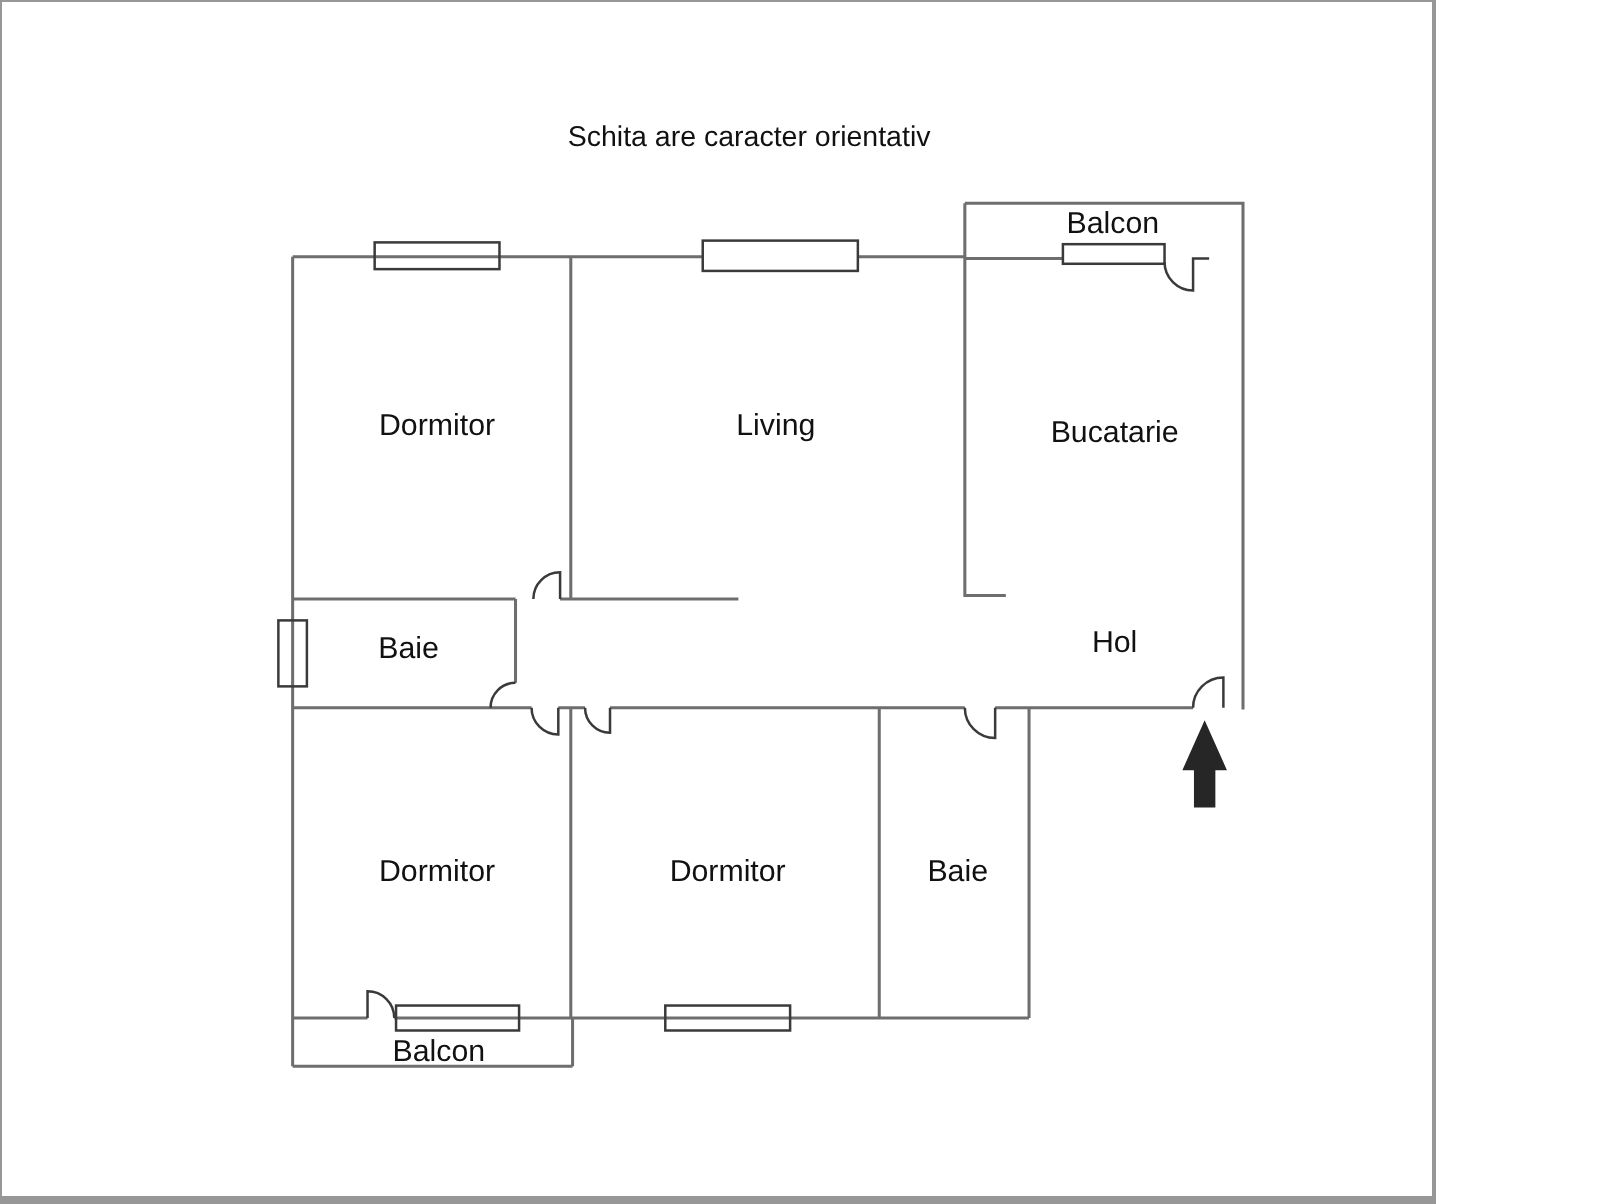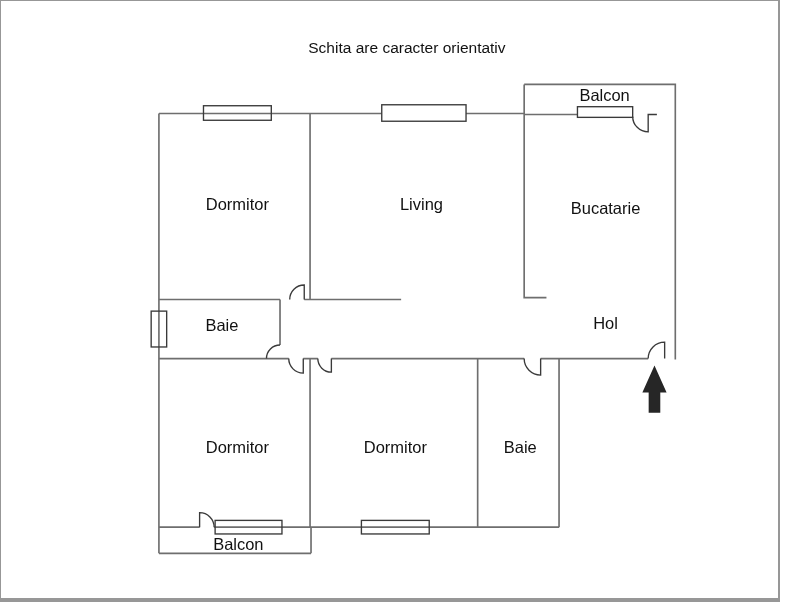--- a/index.html
+++ b/index.html
@@ -1,18 +1,18 @@
 <!DOCTYPE html>
 <html><head>
 <meta charset="utf-8">
 <style>
   html,body{margin:0;padding:0;background:#fff;}
   #frame{
     position:relative;
-    width:780px;height:602px;
+    width:718px;height:602px;
     box-sizing:border-box;
     background:#fff;
     border-top:1px solid #a6a6a6;
     border-left:1px solid #a6a6a6;
     border-right:2px solid #979797;
     border-bottom:4px solid #979797;
     overflow:hidden;
     font-family:"Liberation Sans", sans-serif;
   }
   #plan{display:block;width:100%;height:100%;}

